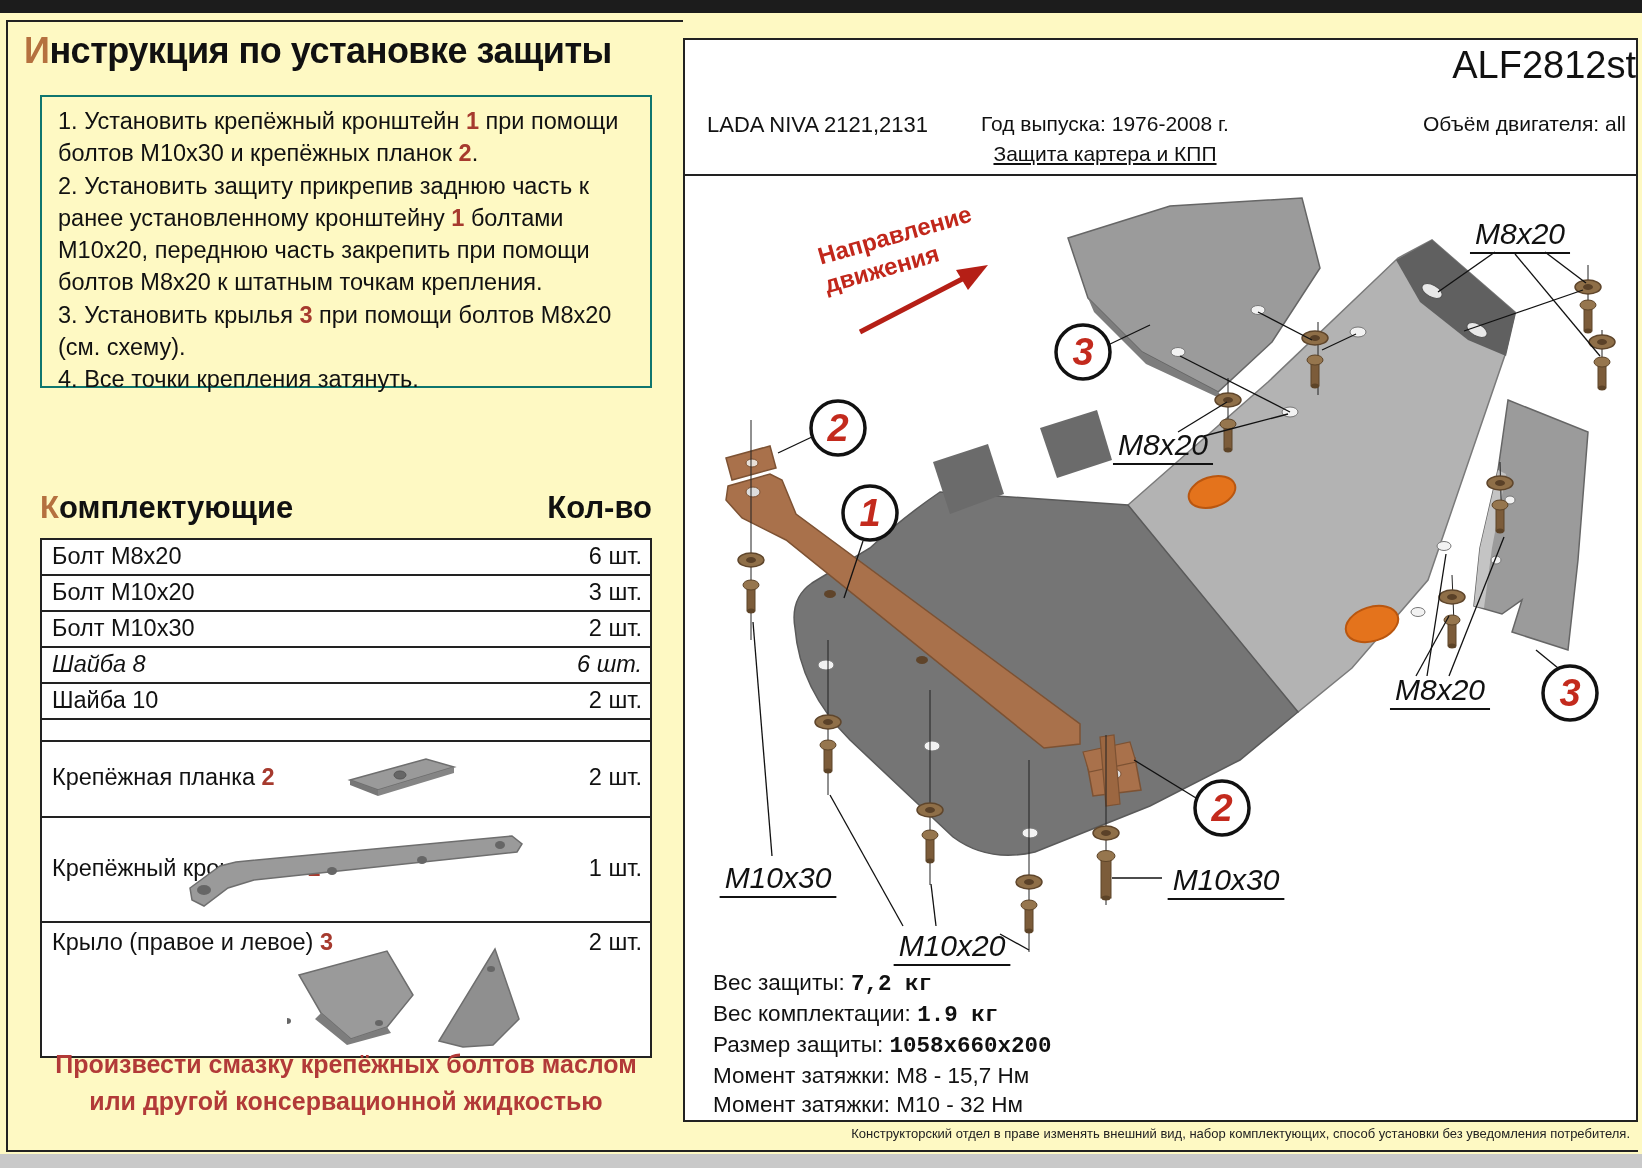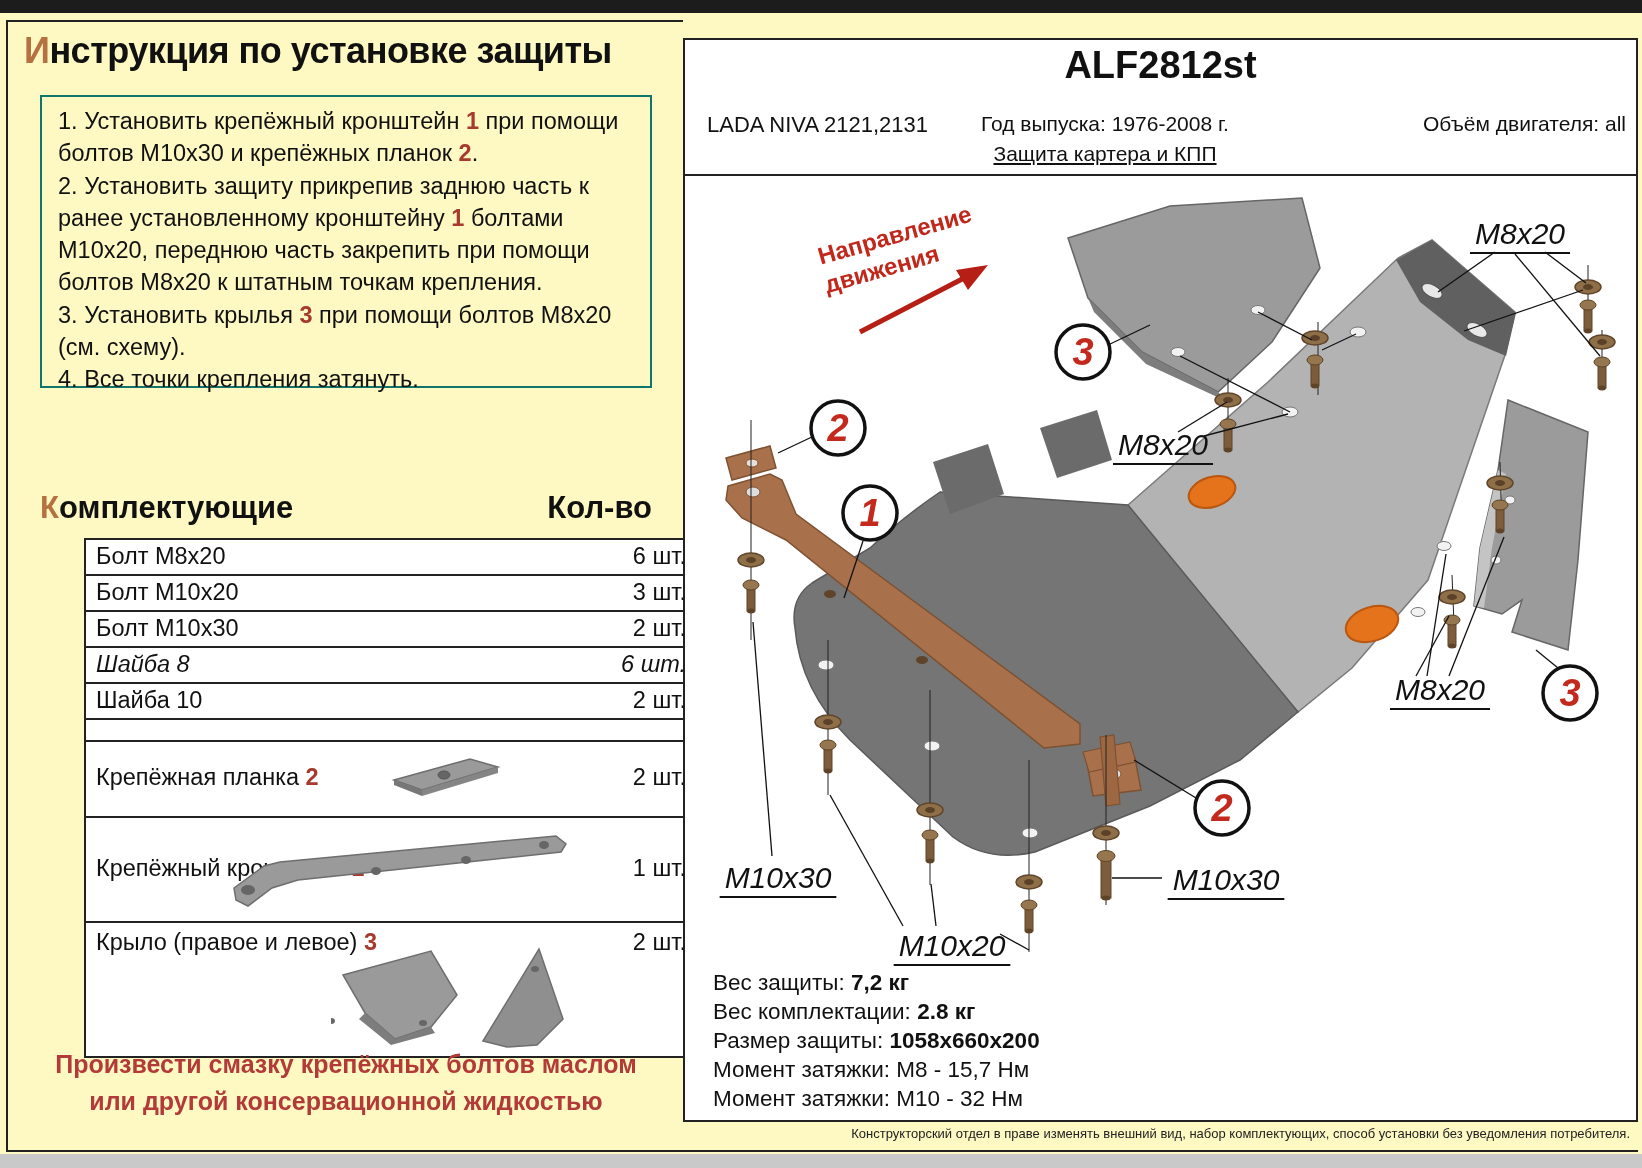--- a/index.html
+++ b/index.html
@@ -13,41 +13,41 @@
   .graybar{left:0;top:1154px;width:1642px;height:14px;background:#c9c9c9;}
 
   .page-title{left:24px;top:30px;width:645px;font-size:36px;font-weight:bold;letter-spacing:-0.5px;white-space:nowrap;}
   .first-letter{color:#b5713f;}
   .instr-box{left:40px;top:95px;width:612px;height:293px;border:2px solid #0f766e;box-sizing:border-box;
              padding:8px 7px 0 16px;font-size:23.5px;line-height:32.3px;}
   .rednum{color:#a63a2e;font-weight:bold;}
 
   .parts-head-row{left:40px;top:490px;width:612px;display:flex;justify-content:space-between;align-items:flex-end;}
   .parts-head{font-size:31px;font-weight:bold;}
-  .parts-table{left:40px;top:538px;width:612px;border:2px solid #222;box-sizing:border-box;background:#fff;margin-left:44px;}
+  .parts-table{left:40px;top:538px;width:612px;border:2px solid #222;box-sizing:border-box;background:#fff;}
   .prow{position:relative;border-top:2px solid #222;font-size:23.5px;}
   .prow:first-child{border-top:none;}
   .pname{position:absolute;left:10px;white-space:nowrap;}
   .pqty{position:absolute;right:8px;white-space:nowrap;}
   .pimg{position:absolute;}
 
   .warning{left:28px;top:1046px;width:636px;text-align:center;color:#b23a38;
            font-size:25px;font-weight:bold;line-height:37px;}
 
   .panel{left:683px;top:38px;width:955px;height:1084px;border:2px solid #222;box-sizing:border-box;background:#fff;}
   .panel-header{position:absolute;left:0;top:0;width:951px;height:136px;border-bottom:2px solid #222;box-sizing:border-box;}
-  .model-code{position:absolute;left:0;top:4px;width:951px;text-align:center;font-size:38px;font-weight:bold;}
+  .model-code{position:absolute;left:0;top:4px;width:951px;text-align:right;font-size:38px;font-weight:normal;}
   .hdr-row{position:absolute;left:0;top:72px;width:951px;}
   .hdr-vehicle{position:absolute;left:22px;top:0;font-size:22px;}
   .hdr-years{position:absolute;left:250px;top:0;width:340px;text-align:center;font-size:21px;}
   .hdr-engine{position:absolute;right:10px;top:0;font-size:21px;margin-left:44px;}
   .hdr-subtitle{position:absolute;left:250px;top:102px;width:340px;text-align:center;font-size:21px;text-decoration:underline;}
   .diagram{position:absolute;left:0;top:136px;}
   .specs{position:absolute;left:28px;top:928px;font-size:22.5px;line-height:29px;}
-  .spec-val-b{font-weight:bold;}
+  .spec-val-b{font-weight:bold;font-family:Liberation Mono, monospace;}
   .footer-note{right:12px;top:1126px;font-size:13px;color:#222;}
   svg text{font-family:"Liberation Sans","DejaVu Sans",sans-serif;}
 </style>
 </head>
 <body>
 
 <div class="page">
   <div class="abs topbar"></div>
   <div class="abs topline"></div>
   <div class="abs leftline"></div>
@@ -320,21 +320,21 @@
           </g>
           <g>
             <circle cx="1570" cy="693" r="27" fill="#fff" stroke="#111" stroke-width="3.5"></circle>
             <text x="1570" y="706" text-anchor="middle" font-size="38" font-weight="bold" font-style="italic" fill="#c32a1d">3</text>
           </g>
         </g>
     </svg>
 
     <div class="specs" id="specs">
         <div><span>Вес защиты: </span><span class="spec-val-b">7,2 кг</span></div>
-        <div><span>Вес комплектации: </span><span class="spec-val-b">2.8 кг</span></div>
+        <div><span>Вес комплектации: </span><span class="spec-val-b">1.9 кг</span></div>
         <div><span>Размер защиты: </span><span class="spec-val-b">1058x660x200</span></div>
         <div><span>Момент затяжки:  </span><span>М8 - 15,7 Нм</span></div>
         <div><span>Момент затяжки:  </span><span>М10 - 32 Нм</span></div>
       </div>
   </div>
 
   <div class="abs footer-note">Конструкторский отдел в праве изменять внешний вид, набор комплектующих, способ установки без уведомления потребителя.</div>
 
   <div class="abs bottomline"></div>
   <div class="abs graybar"></div>

